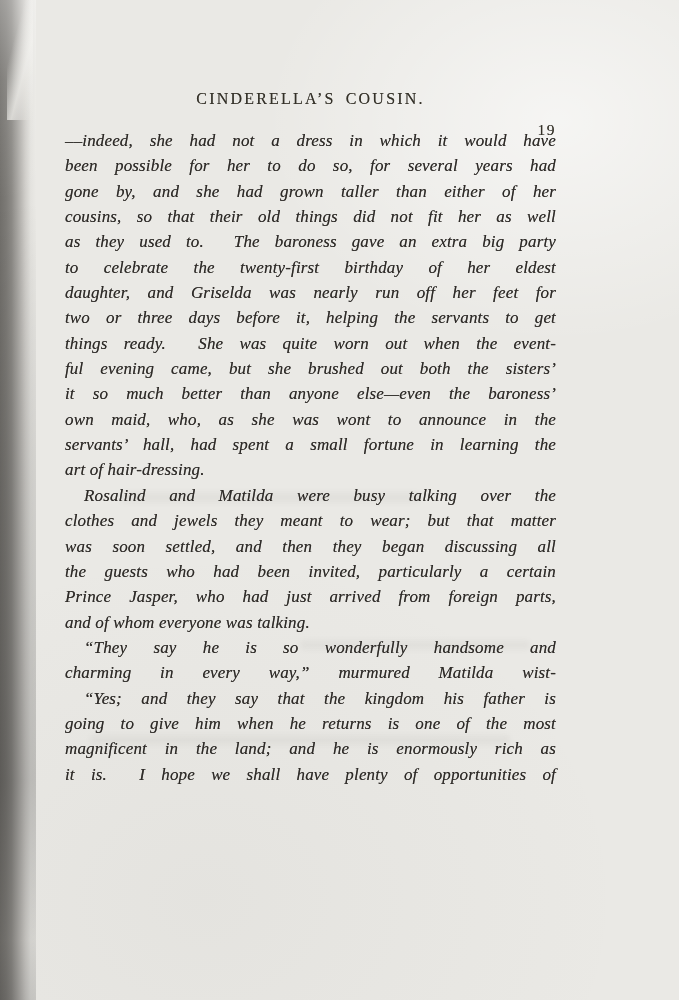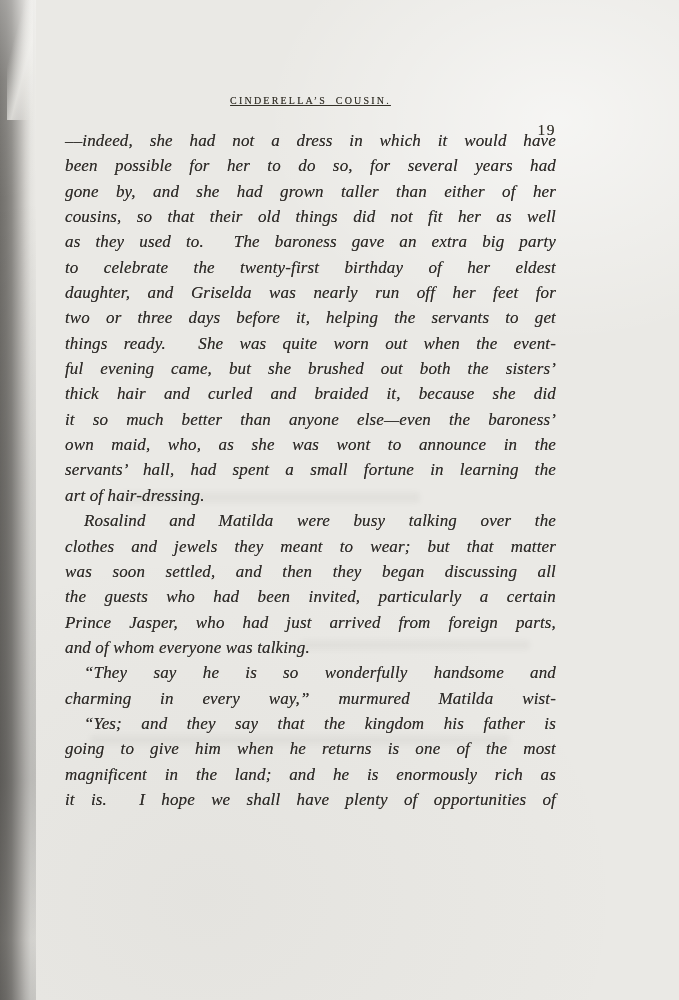--- a/index.html
+++ b/index.html
@@ -55,26 +55,25 @@
       rgba(240,239,235,0) 100%);
   }
   .page-header {
     position: absolute;
     left: 65px;
     top: 90px;
     width: 491px;
     text-align: center;
   }
   .running-title {
-    font-size: 10px;
+    font-size: 16px;
     letter-spacing: 2.2px;
     word-spacing: 4px;
     color: #343128;
     text-shadow: 0 0 0.6px rgba(45,42,38,0.55);
-    text-decoration: underline;
   }
   .page-number {
     position: absolute;
     right: 0;
     top: -1px;
     font-size: 15.5px;
     letter-spacing: 1.5px;
     color: #343128;
     text-shadow: 0 0 0.6px rgba(45,42,38,0.55);
     margin-top: 32px;
@@ -132,21 +131,20 @@
         <div class="line">––indeed, she had not a dress in which it would have</div>
         <div class="line">been possible for her to do so, for several years had</div>
         <div class="line">gone by, and she had grown taller than either of her</div>
         <div class="line">cousins, so that their old things did not fit her as well</div>
         <div class="line">as they used to.  The baroness gave an extra big party</div>
         <div class="line">to celebrate the twenty-first birthday of her eldest</div>
         <div class="line">daughter, and Griselda was nearly run off her feet for</div>
         <div class="line">two or three days before it, helping the servants to get</div>
         <div class="line">things ready.  She was quite worn out when the event-</div>
         <div class="line">ful evening came, but she brushed out both the sisters’</div>
-        <div class="line">thick hair and curled and braided it, because she did</div>
         <div class="line">it so much better than anyone else—even the baroness’</div>
         <div class="line">own maid, who, as she was wont to announce in the</div>
         <div class="line">servants’ hall, had spent a small fortune in learning the</div>
         <div class="line line-last">art of hair-dressing.</div>
       </div>
       <div class="paragraph">
         <div class="line line-indent">Rosalind and Matilda were busy talking over the</div>
         <div class="line">clothes and jewels they meant to wear; but that matter</div>
         <div class="line">was soon settled, and then they began discussing all</div>
         <div class="line">the guests who had been invited, particularly a certain</div>

